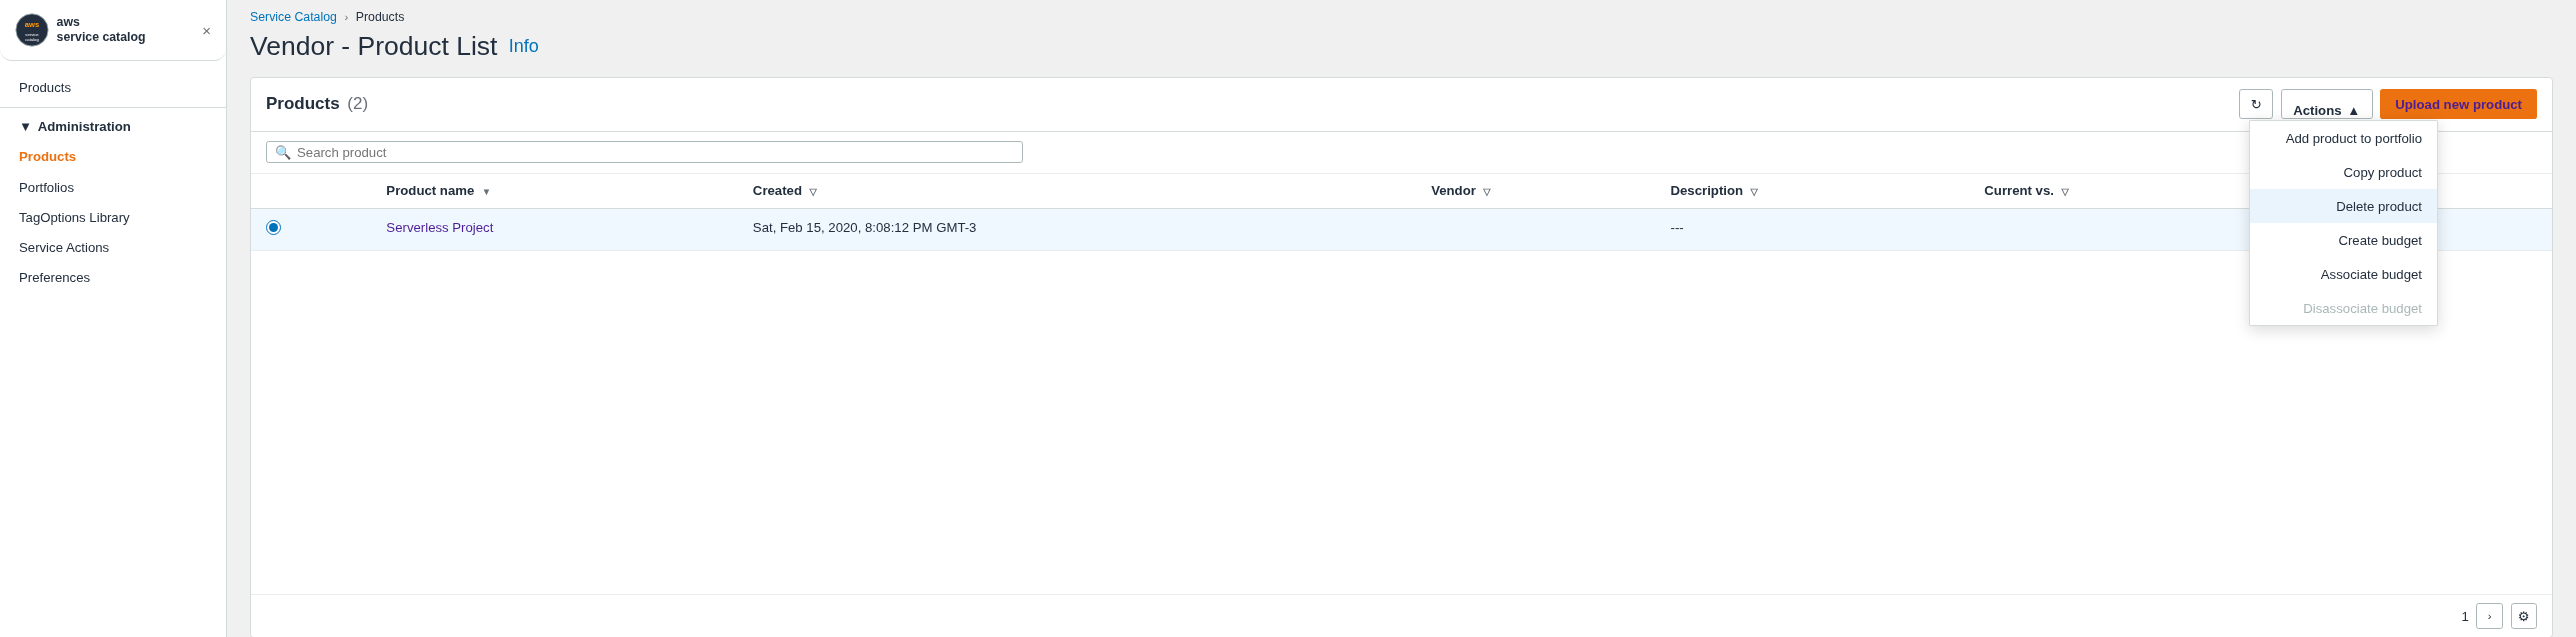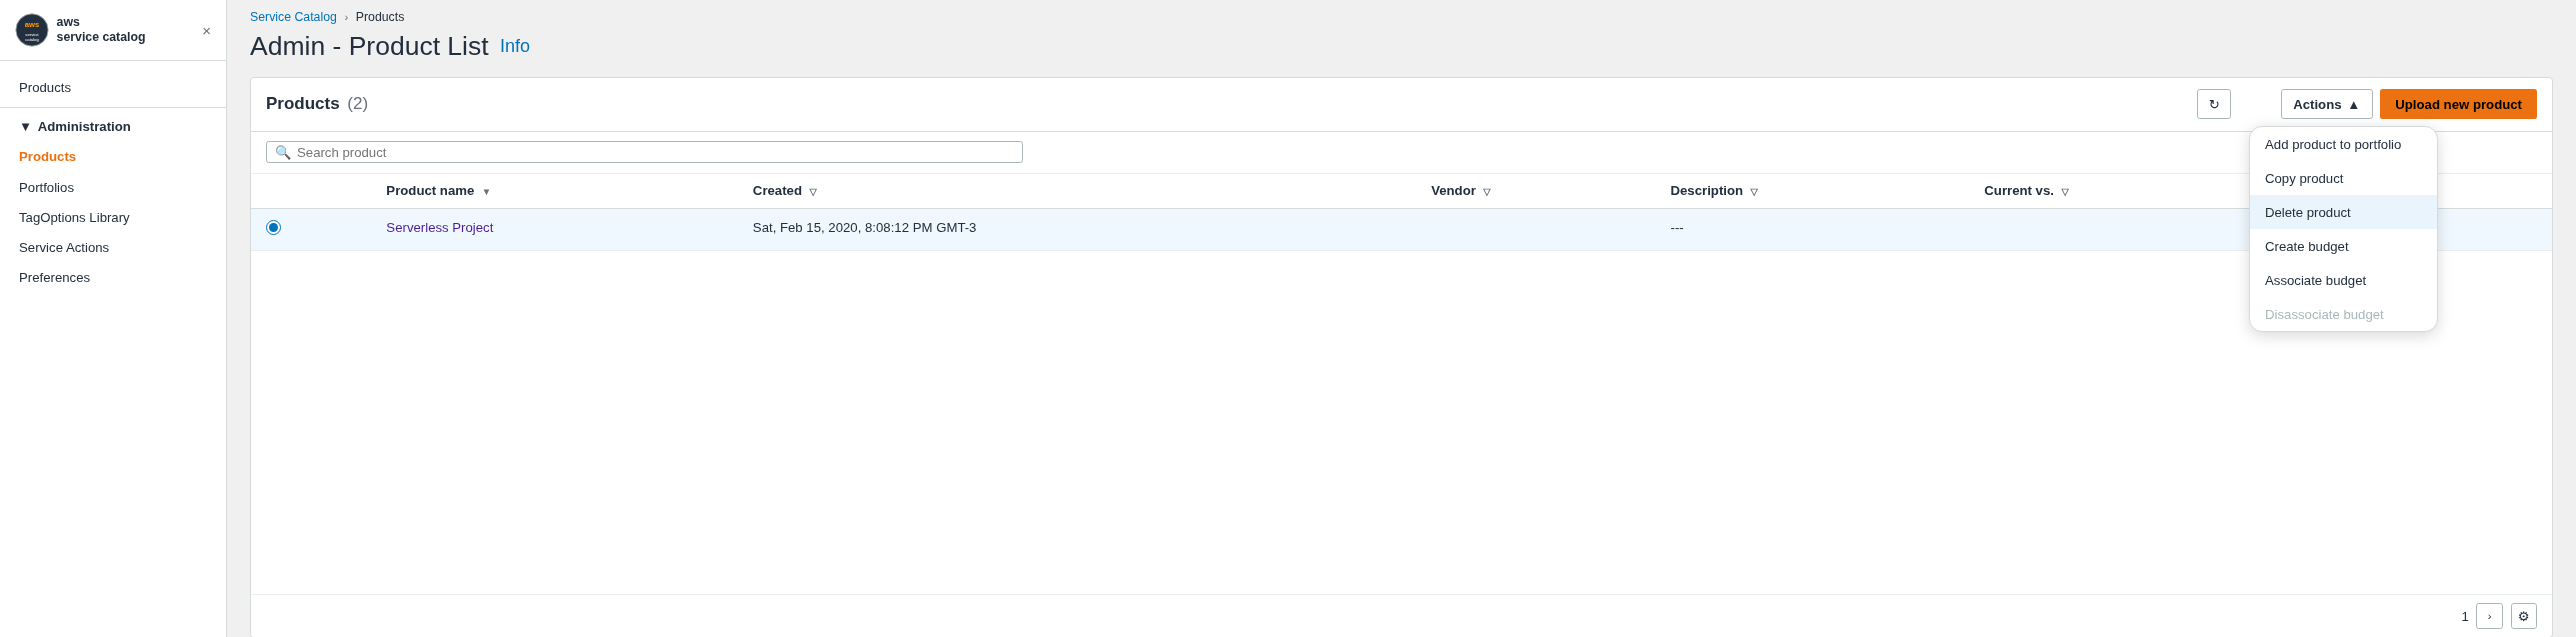--- a/index.html
+++ b/index.html
@@ -15,20 +15,21 @@
       flex-direction: column;
       height: 100%;
       overflow-y: auto;
     }
     .sidebar-header {
       display: flex;
       align-items: center;
       padding: 13.2px 15px;
       border-bottom: 0.9px solid #d5dbdb;
       gap: 7.6px;
+      border-radius: 12px;
     }
     .sidebar-logo-icon {
       width: 34px;
       height: 34px;
     }
     .sidebar-title-text {
       font-size: 12.3px;
       font-weight: 700;
       color: #232f3e;
       line-height: 1.2;
@@ -164,36 +165,35 @@
       color: #232f3e;
     }
     .actions-btn {
       height: 30px;
       padding: 0 11.4px;
       border: 0.9px solid #aab7b8;
       background: #fff;
       border-radius: 2.8px;
       cursor: pointer;
       display: flex;
-      align-items: center;
+      align-items: flex-end;
       gap: 5.7px;
       font-size: 13.2px;
       font-weight: 700;
       color: #232f3e;
       position: relative;
-      margin-left: 42px;
     }
     .upload-btn {
       height: 30px;
       padding: 0 15px;
       background: #ec7211;
       border: none;
       border-radius: 2.8px;
       cursor: pointer;
-      color: #000000;
+      color: #4c1d95;
       font-size: 13.2px;
       font-weight: 700;
       white-space: nowrap;
     }
 
     
     .search-row {
       padding: 9.5px 15px;
       border-bottom: 0.9px solid #eaeded;
     }
@@ -297,28 +297,29 @@
       display: flex;
       align-items: center;
       justify-content: center;
       font-size: 13.2px;
       color: #232f3e;
     }
 
     
     .dropdown-menu {
       position: absolute;
-      top: 48px;
+      top: 42px;
       right: 114px;
       background: #fff;
       border: 0.9px solid #d5dbdb;
-      border-radius: 13px;
+      border-radius: 1px;
       box-shadow: 0 3.8px 15px rgba(0,0,0,0.15);
       z-index: 100;
       min-width: 189px;
+      text-align: right;
     }
     .dropdown-item {
       padding: 9.5px 15px;
       font-size: 13.2px;
       color: #232f3e;
       cursor: pointer;
       white-space: nowrap;
     }
     .dropdown-item.highlighted {
       background: #eaf4fc;
@@ -367,21 +368,21 @@
 
 <main class="main-content">
 
   <nav class="breadcrumb">
     <a class="breadcrumb-link">Service Catalog</a>
     <span class="breadcrumb-separator">›</span>
     <span class="breadcrumb-current">Products</span>
   </nav>
 
   <div class="page-header">
-    <h1 class="page-title">Admin - Product List</h1>
+    <h1 class="page-title">Vendor - Product List</h1>
     <span class="info-badge">Info</span>
   </div>
 
   <div class="table-card">
 
     <div class="table-toolbar">
       <span class="table-title">Products</span>
       <span class="table-count">(2)</span>
       <div class="toolbar-spacer"></div>
       <button class="refresh-btn">

